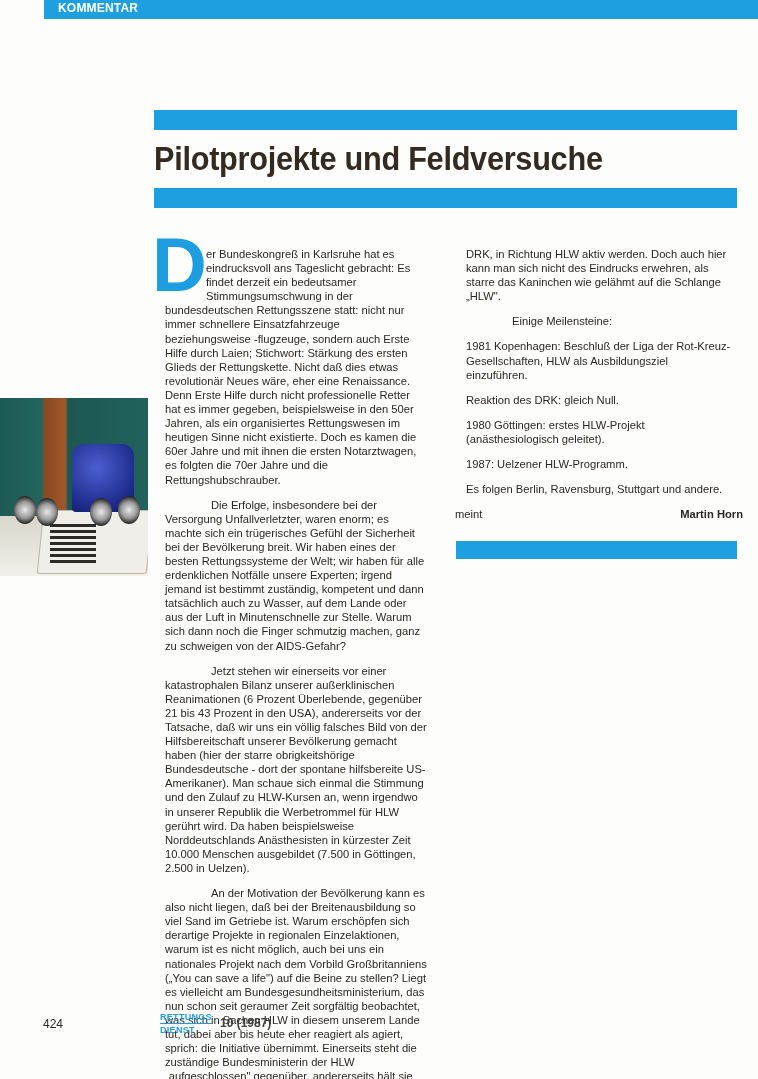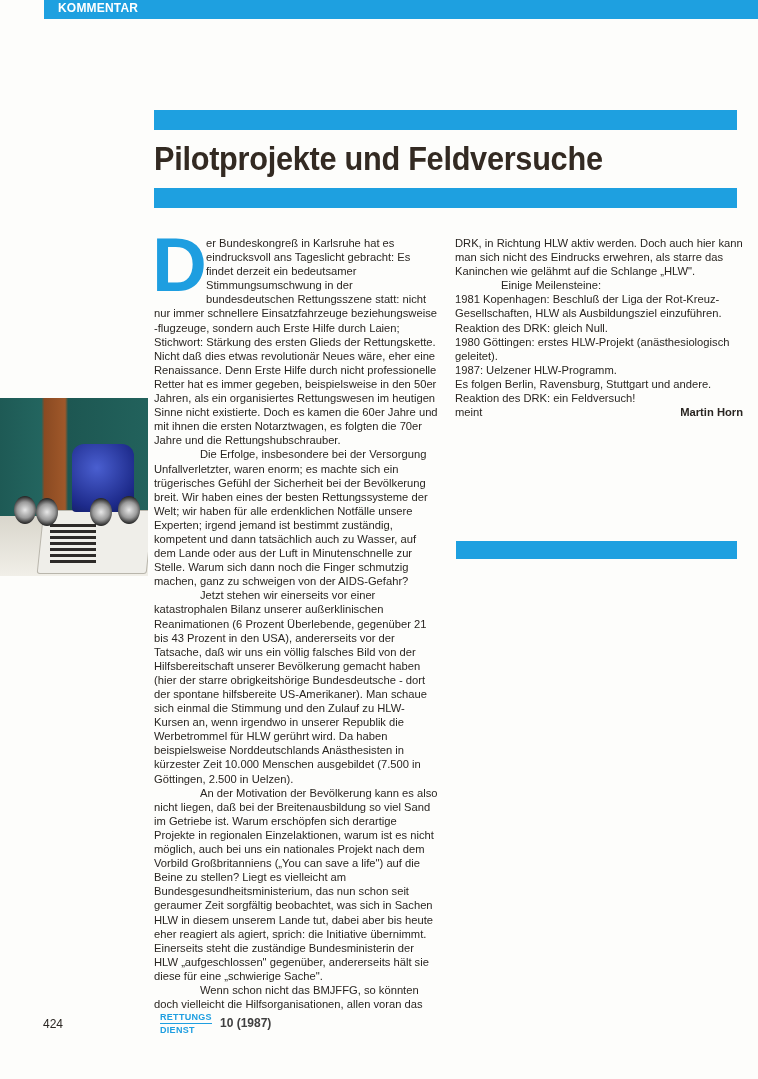--- a/index.html
+++ b/index.html
@@ -25,21 +25,21 @@
   .title {
     position:absolute; left:154px; top:140px; width:600px;
     font-family:"Liberation Sans", sans-serif; font-weight:bold;
     font-size:33px; color:#332a22; letter-spacing:-0.3px;
     transform:scaleX(0.93); transform-origin:left top;
     white-space:nowrap;
   }
   .col {
     position:absolute; font-size:11.2px; line-height:14.1px; color:#2a2622;
   }
-  .col p { margin:0; }
+  .col p { margin:11px; }
   .col1 { left:154px; top:236px; width:284px; }
   .col2 { left:455px; top:236px; width:288px; }
   .dropcap {
     float:left; width:46px; height:56px; margin:3px 6px 0 0;
     position:relative;
   }
   .dropcap span {
     position:absolute; left:-2px; top:-12px;
     font-family:"Liberation Sans", sans-serif; font-weight:bold;
     font-size:76px; line-height:76px; color:#1e9ee0;
@@ -125,21 +125,20 @@
 </div>
 
 <div class="col col2">
   <p>DRK, in Richtung HLW aktiv werden. Doch auch hier kann man sich nicht des Eindrucks erwehren, als starre das Kaninchen wie gelähmt auf die Schlange „HLW".</p>
   <p class="indent">Einige Meilensteine:</p>
   <p>1981 Kopenhagen: Beschluß der Liga der Rot-Kreuz-Gesellschaften, HLW als Ausbildungsziel einzuführen.</p>
   <p>Reaktion des DRK: gleich Null.</p>
   <p>1980 Göttingen: erstes HLW-Projekt (anästhesiologisch geleitet).</p>
   <p>1987: Uelzener HLW-Programm.</p>
   <p>Es folgen Berlin, Ravensburg, Stuttgart und andere.</p>
-  <p>Reaktion des DRK: ein Feldversuch!</p>
   <div class="sig-row">
     <span>meint</span>
     <span class="sig-name">Martin Horn</span>
   </div>
 </div>
 
 <div class="rule r3"></div>
 
 <div class="footer-page">424</div>
 <div class="footer-logo">

